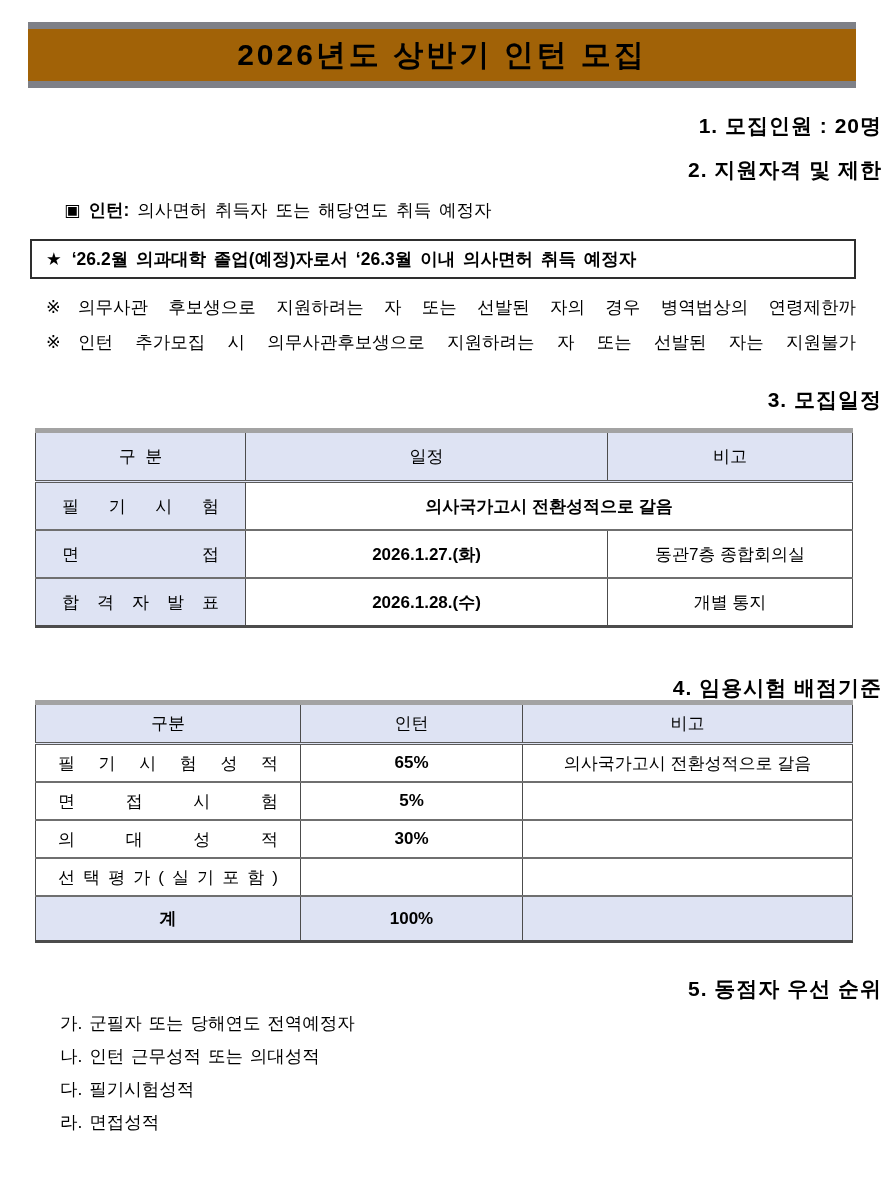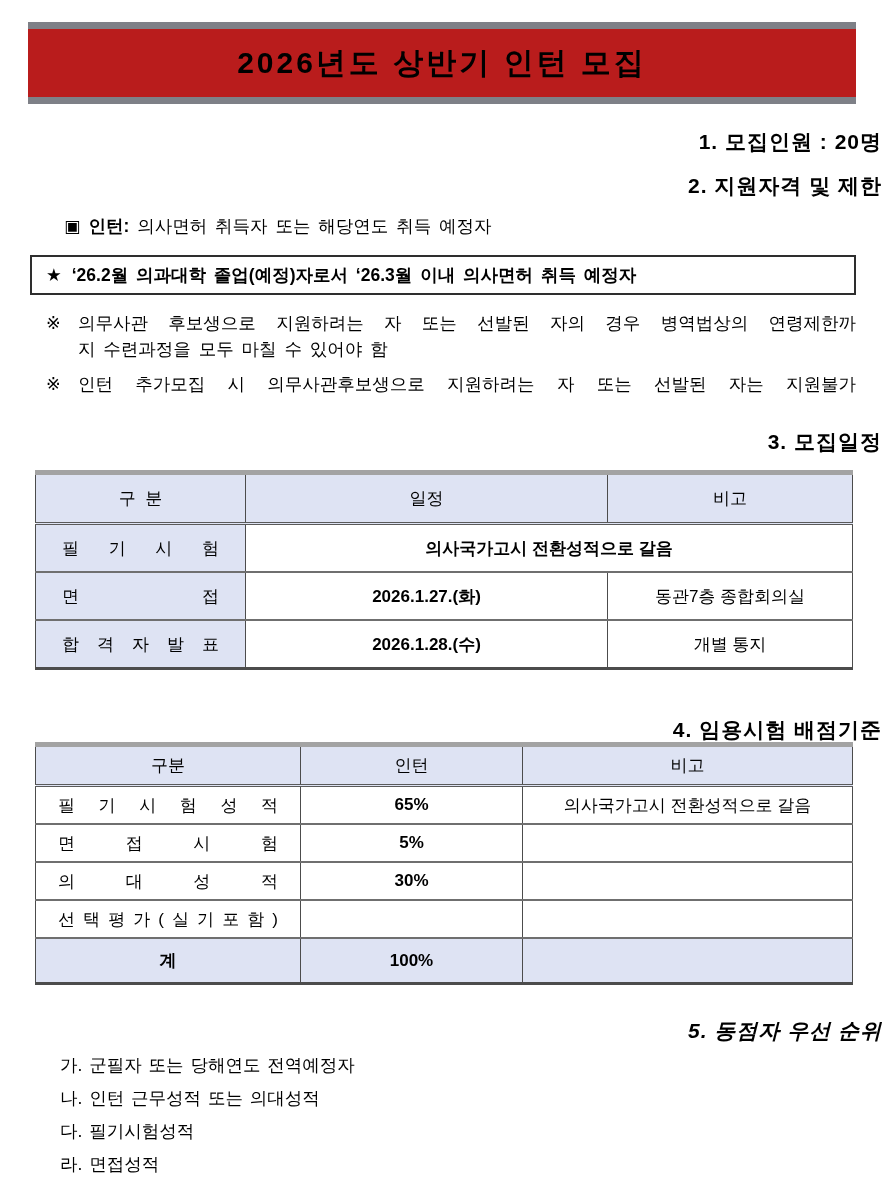--- a/index.html
+++ b/index.html
@@ -4,30 +4,30 @@
 <style>
   html,body{margin:0;padding:0;background:#ffffff;}
   .page{
     position:relative;width:882px;height:1200px;background:#ffffff;overflow:hidden;
     font-family:"Liberation Sans","DejaVu Sans",sans-serif;color:#000;
   }
   
   .banner{margin:22px 26px 0 28px;}
   .banner-bar{height:7px;background:#7e8087;}
   .banner-inner{
-    height:68px;background:#b91c1c;display:flex;align-items:center;justify-content:center;
+    height:52px;background:#a16207;display:flex;align-items:center;justify-content:center;
   }
   .banner-inner span{font-size:30px;font-weight:bold;letter-spacing:3px;}
   
   .h{font-weight:bold;font-size:21px;line-height:24px;margin:0 0 0 30px;letter-spacing:1px;text-align:right;}
   .h.s1{margin-top:26px;}
   .h.s2{margin-top:20px;}
   .h.s3{margin-top:33px;}
   .h.s4{margin-top:48px;}
-  .h.s5{margin-top:34px;margin-left:28px;font-style:italic;}
+  .h.s5{margin-top:34px;margin-left:28px;}
   
   .bullet-line{margin:16px 30px 0 64px;font-size:17.5px;line-height:24px;word-spacing:3px;}
   .bullet-line .b{font-weight:bold;}
   .bullet-line .marker{margin-right:8px;}
   .star-box{
     margin:17px 26px 0 30px;border:2px solid #2e2e2e;
     padding:6px 12px 6px 14px;font-size:17.5px;font-weight:bold;line-height:24px;word-spacing:3px;
   }
   .star-box .marker{margin-right:10px;}
   .note{display:flex;margin:15px 0 0 46px;font-size:17.5px;line-height:26px;}
@@ -80,21 +80,20 @@
   </div>
 
   <div class="star-box">
     <span class="marker">★</span><span>‘26.2월 의과대학 졸업(예정)자로서 ‘26.3월 이내 의사면허 취득 예정자</span>
   </div>
 
   <div class="note">
     <span class="marker">※</span>
     <div class="note-body">
       <div class="stretch">의무사관 후보생으로 지원하려는 자 또는 선발된 자의 경우 병역법상의 연령제한까</div>
-      <div>지 수련과정을 모두 마칠 수 있어야 함</div>
     </div>
   </div>
 
   <div class="note second">
     <span class="marker">※</span>
     <div class="note-body">
       <div class="stretch">인턴 추가모집 시 의무사관후보생으로 지원하려는 자 또는 선발된 자는 지원불가</div>
     </div>
   </div>
 

